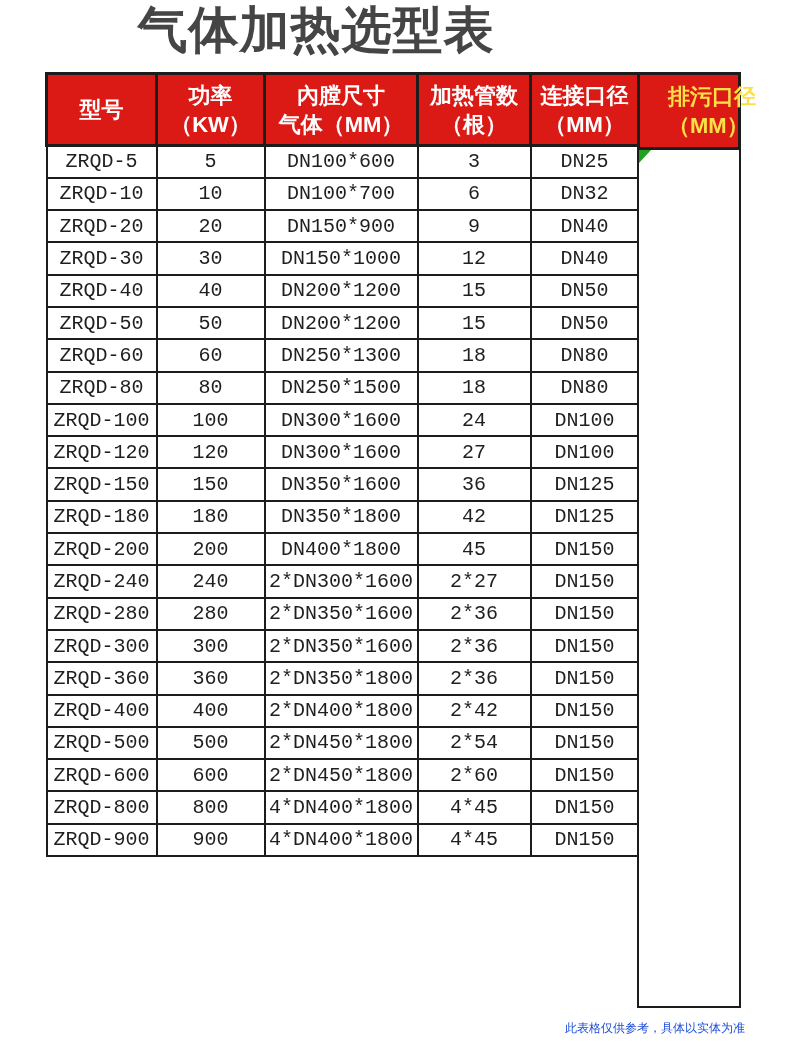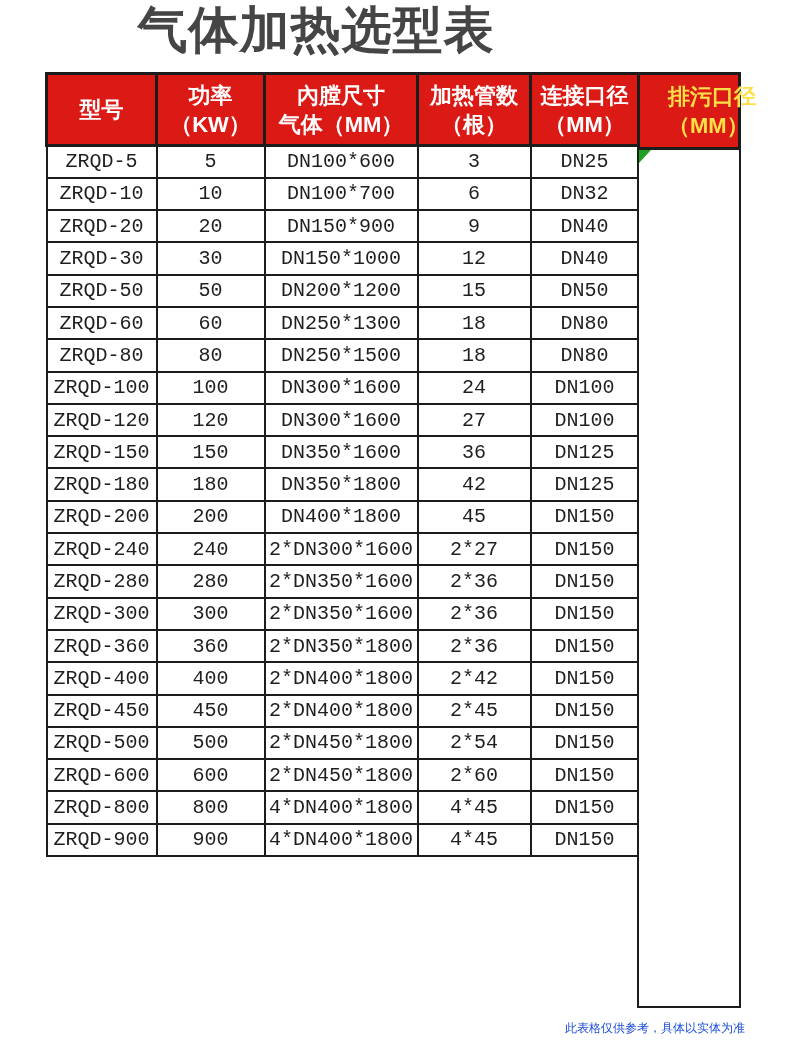--- a/index.html
+++ b/index.html
@@ -172,20 +172,27 @@
           <td>DN40</td>
         </tr>
         <tr>
           <td>ZRQD-30</td>
           <td>30</td>
           <td>DN150*1000</td>
           <td>12</td>
           <td>DN40</td>
         </tr>
         <tr>
+          <td>ZRQD-40</td>
+          <td>40</td>
+          <td>DN200*1200</td>
+          <td>15</td>
+          <td>DN50</td>
+        </tr>
+        <tr>
           <td>ZRQD-50</td>
           <td>50</td>
           <td>DN200*1200</td>
           <td>15</td>
           <td>DN50</td>
         </tr>
         <tr>
           <td>ZRQD-60</td>
           <td>60</td>
           <td>DN250*1300</td>
@@ -260,27 +267,20 @@
           <td>360</td>
           <td>2*DN350*1800</td>
           <td>2*36</td>
           <td>DN150</td>
         </tr>
         <tr>
           <td>ZRQD-400</td>
           <td>400</td>
           <td>2*DN400*1800</td>
           <td>2*42</td>
-          <td>DN150</td>
-        </tr>
-        <tr>
-          <td>ZRQD-450</td>
-          <td>450</td>
-          <td>2*DN400*1800</td>
-          <td>2*45</td>
           <td>DN150</td>
         </tr>
         <tr>
           <td>ZRQD-500</td>
           <td>500</td>
           <td>2*DN450*1800</td>
           <td>2*54</td>
           <td>DN150</td>
         </tr>
         <tr>

